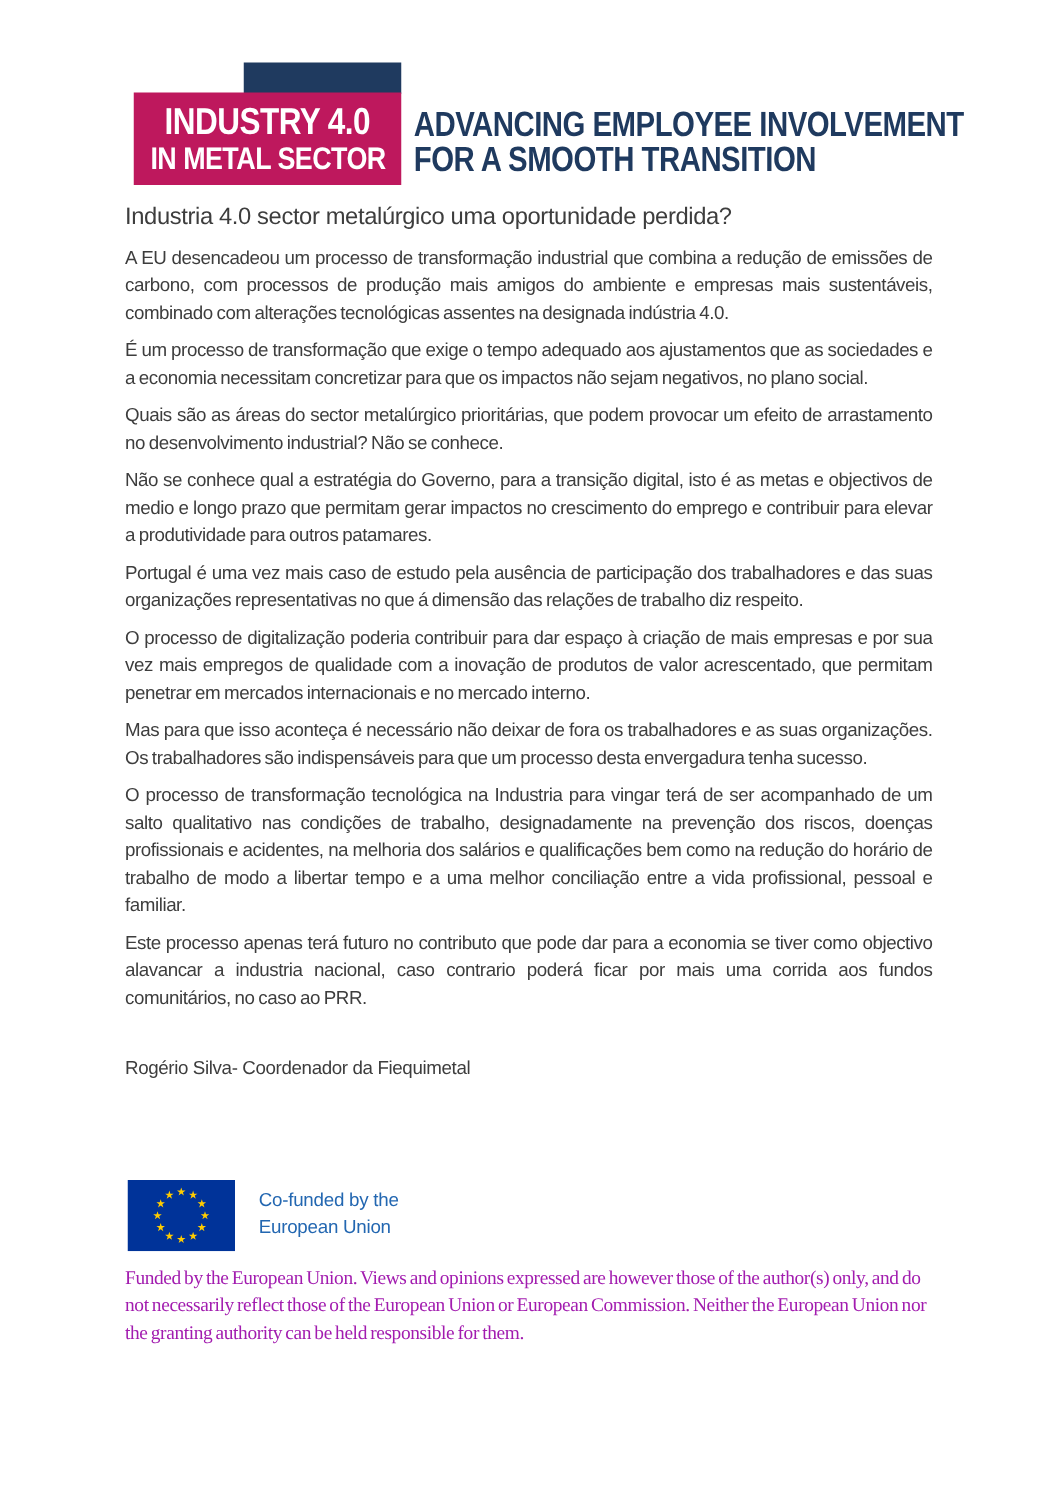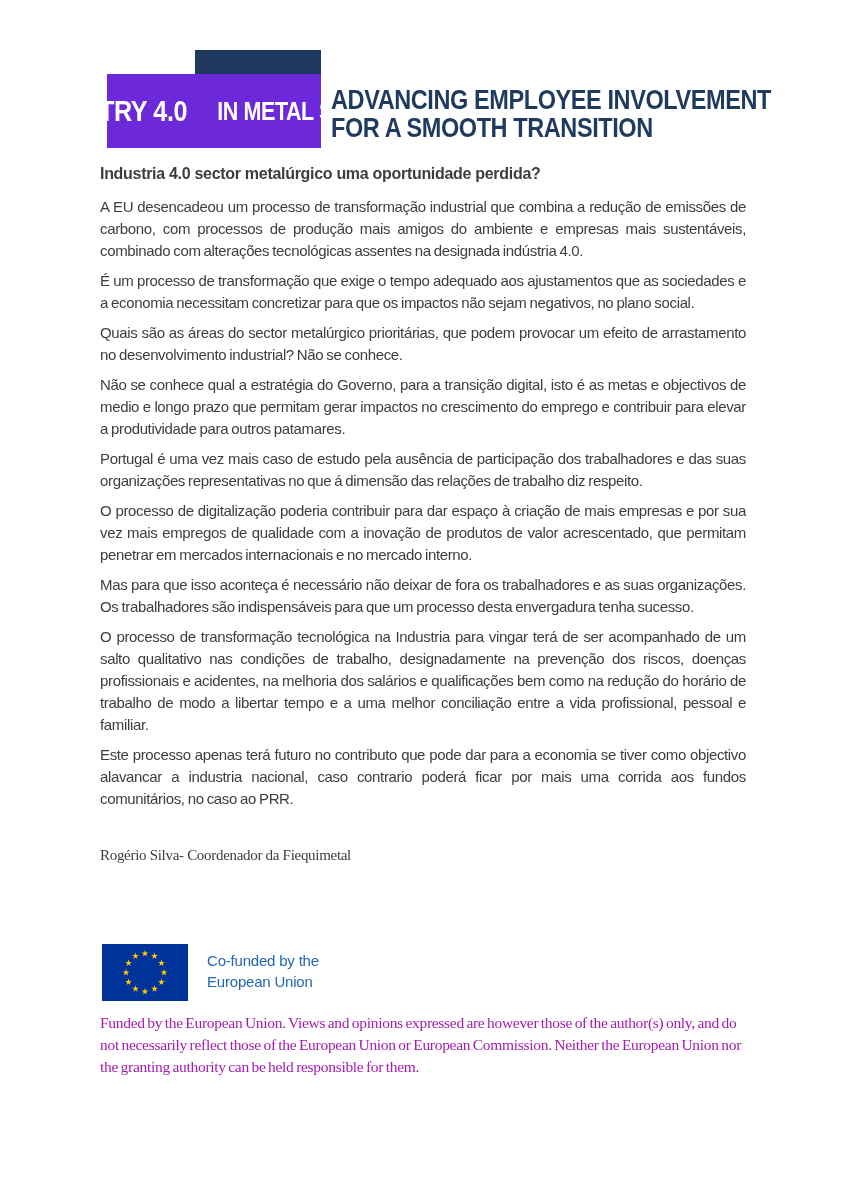--- a/index.html
+++ b/index.html
@@ -7,22 +7,22 @@
     width:848px;height:1200px;position:relative;background:#ffffff;
     font-family:"Liberation Sans", sans-serif;overflow:hidden;
   }
   
   .logo-tab{
     position:absolute;left:195px;top:50px;width:126px;height:25px;
     background:#1f3a5f;
   }
   .logo-box{
     position:absolute;left:107px;top:74px;width:214px;height:74px;
-    background:#6d28d9;color:#ffffff;
-    display:flex;flex-direction:row;align-items:center;justify-content:center;
+    background:#be185d;color:#ffffff;
+    display:flex;flex-direction:column;align-items:center;justify-content:center;
     text-align:center;
   }
   .logo-line1{
     font-weight:bold;font-size:30px;line-height:32px;letter-spacing:-0.5px;
     transform:scaleX(0.84);transform-origin:center;white-space:nowrap;
   }
   .logo-line2{
     font-weight:bold;font-size:25px;line-height:26px;letter-spacing:-0.5px;
     transform:scaleX(0.86);transform-origin:center;white-space:nowrap;
   }
@@ -31,29 +31,29 @@
   }
   .tagline > div{
     font-size:28px;line-height:28px;letter-spacing:-0.5px;white-space:nowrap;
     transform:scaleX(0.84);transform-origin:left center;
   }
   
   .content{
     position:absolute;left:100px;top:163px;width:646px;color:#3d3d3d;
   }
   .heading{
-    font-weight:bold;font-size:16px;line-height:22px;margin:0 0 11px 0;
+    font-weight:normal;font-size:19px;line-height:22px;margin:0 0 11px 0;
     letter-spacing:-0.3px;
   }
   .content p{
     margin:0 0 8px 0;font-size:15px;line-height:22px;text-align:justify;
     letter-spacing:-0.35px;word-spacing:-0.8px;
   }
   .signature{
-    margin-top:34px;font-size:15px;line-height:22px;letter-spacing:-0.3px;font-family:Liberation Serif, serif;
+    margin-top:34px;font-size:15px;line-height:22px;letter-spacing:-0.3px;
   }
   
   .funding{
     position:absolute;left:102px;top:944px;display:flex;align-items:flex-start;
   }
   .eu-flag{display:block;}
   .funding-label{
     margin-left:19px;width:130px;padding-top:6px;
     color:#2367b1;font-size:15px;line-height:21px;letter-spacing:-0.2px;
   }

